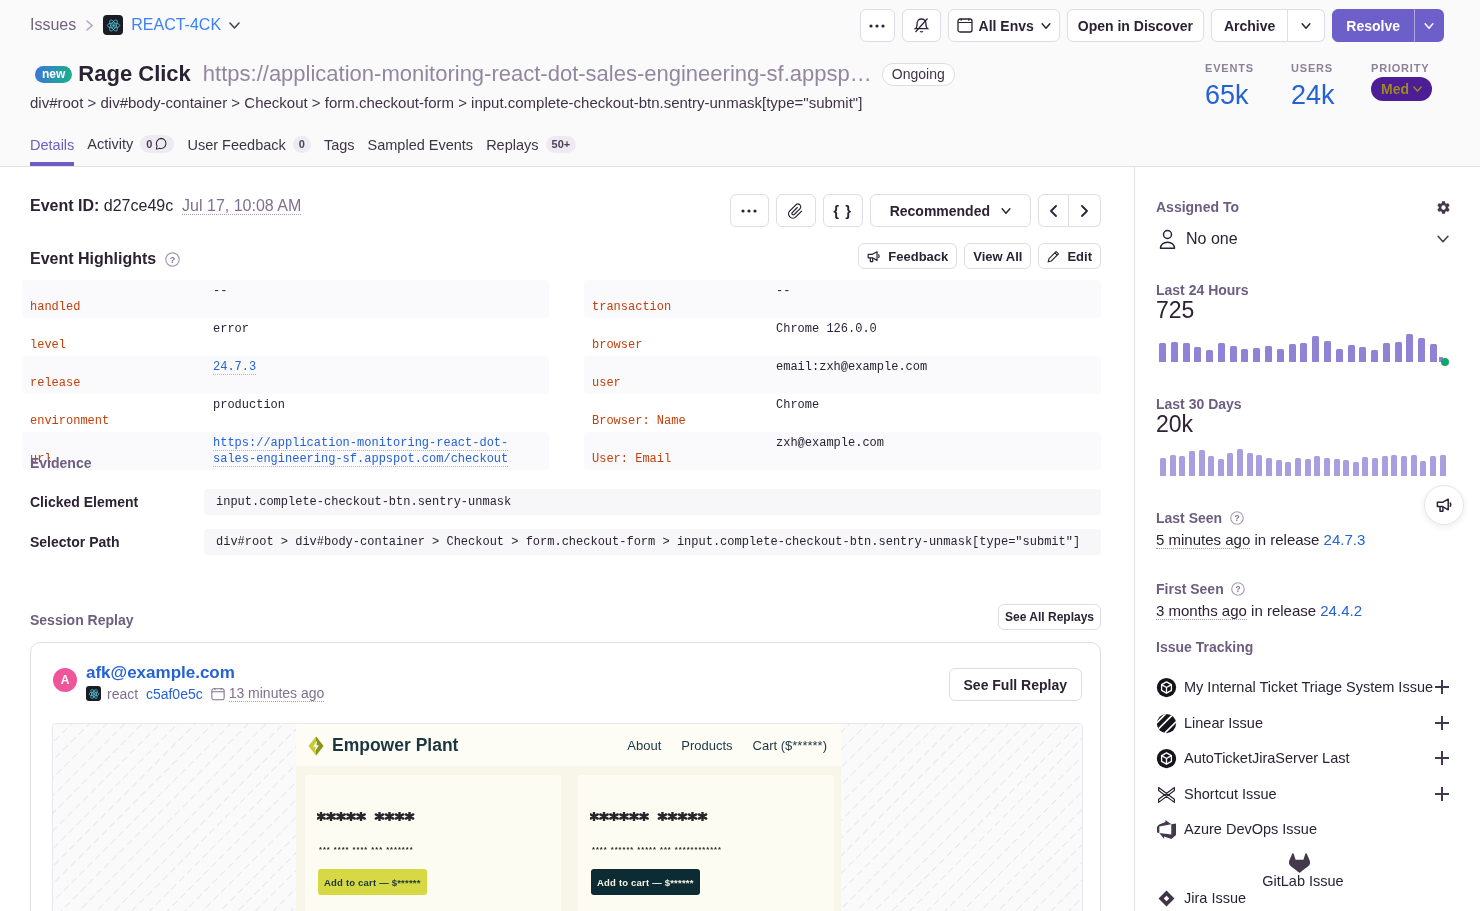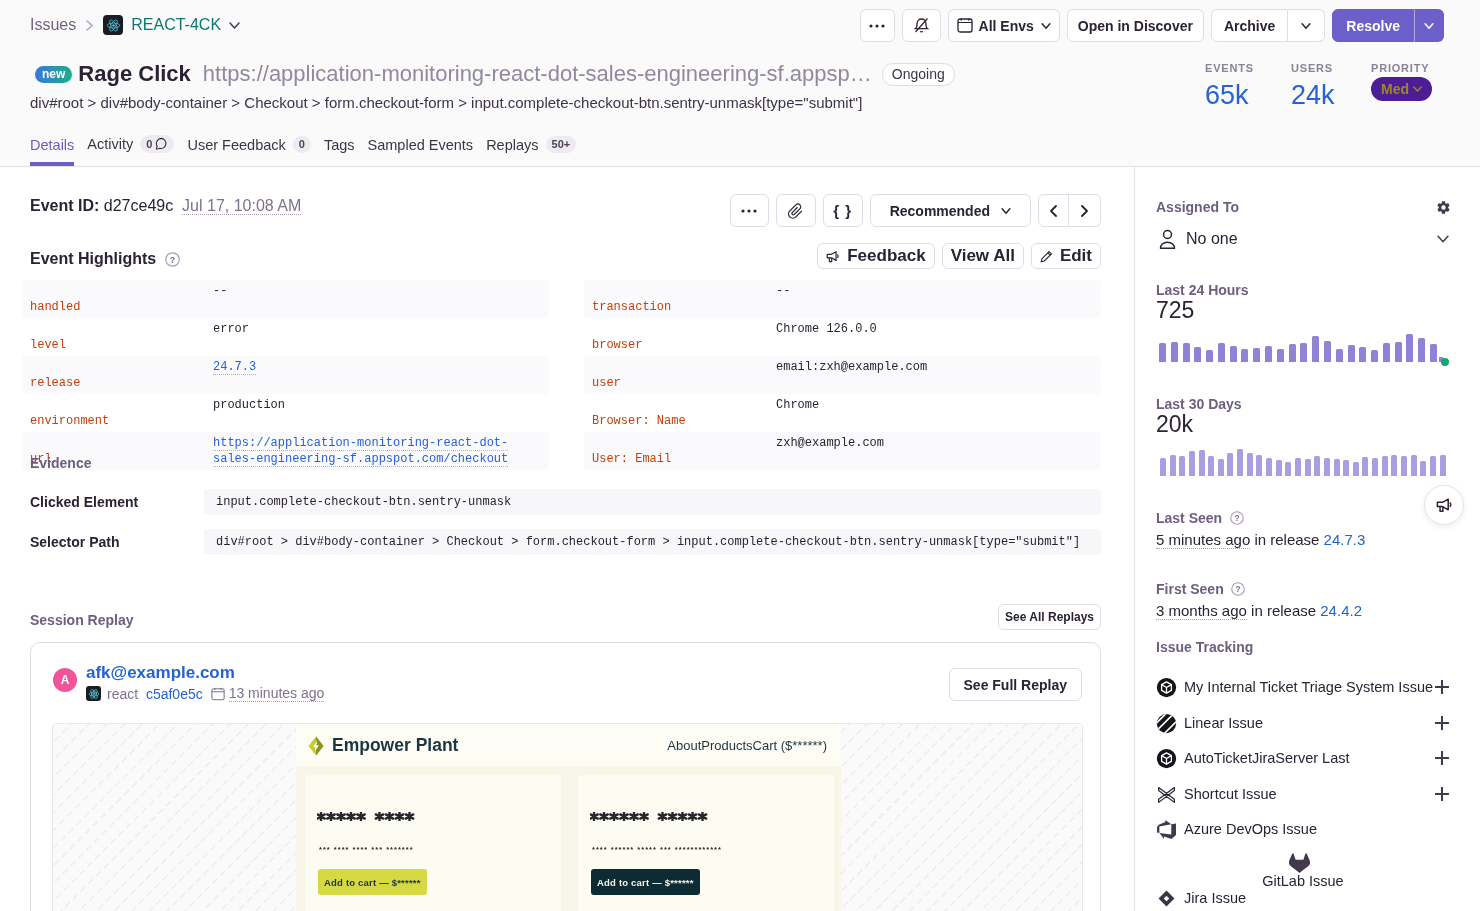--- a/index.html
+++ b/index.html
@@ -4,21 +4,21 @@
 <style>
 * { margin:0; padding:0; box-sizing:border-box; }
 html,body { width:1480px; height:911px; overflow:hidden; }
 body { font-family:"Liberation Sans", sans-serif; background:#fff; color:#2b2233; position:relative; }
 
 #hdr { position:absolute; left:0; top:0; width:1480px; height:167px; background:#fafafb; border-bottom:1px solid #e3dfe8; }
 .crumbs { position:absolute; left:30px; top:15px; display:flex; align-items:center; font-size:16px; }
 .crumbs .issues { color:#71627e; }
 .crumbs .sep { color:#b5a9c1; margin:0 10px; font-size:13px; }
 .reacticon { width:20px; height:20px; border-radius:4px; background:#1a1d23; display:inline-flex; align-items:center; justify-content:center; margin-right:8px; }
-.crumbs .proj { color:#0f766e; }
+.crumbs .proj { color:#3b82f6; }
 
 .topbtns { position:absolute; top:9px; right:36px; display:flex; gap:7px; align-items:flex-start; }
 .btn { background:#fff; border:1px solid #e0dce5; border-radius:6px; height:33px; display:inline-flex; align-items:center; justify-content:center; font-size:14px; font-weight:bold; color:#2b2233; padding:0 12px; }
 .btn.icon { width:35px; padding:0; }
 .btngroup { display:inline-flex; }
 .btngroup .btn:first-child { border-radius:6px 0 0 6px; }
 .btngroup .btn:last-child { border-radius:0 6px 6px 0; border-left:0; width:37px; padding:0; }
 .btn.primary { background:#6d5fc9; border-color:#6d5fc9; color:#fff; }
 .btngroup .btn.primary:last-child { border-left:1px solid rgba(255,255,255,.45); }
 
@@ -43,21 +43,21 @@
 #main { position:absolute; left:0; top:167px; width:1134px; height:744px; background:#fff; }
 #aside { position:absolute; left:1156px; top:167px; width:294px; }
 
 .eventrow { position:absolute; left:30px; top:30px; font-size:16px; }
 .evbtns { position:absolute; right:33px; top:27px; display:flex; gap:7px; }
 .evbtns .btn { height:33px; }
 .datelink { color:#80708f; border-bottom:1px dotted #a99bb8; }
 
 .hl-title { position:absolute; left:30px; top:83px; font-size:16px; font-weight:bold; color:#2b2233; display:flex; align-items:center; }
 .hl-btns { position:absolute; right:33px; top:76px; display:flex; gap:7px; }
-.btn.sm { height:26px; font-size:17px; padding:4px 8px; border-radius:6px; }
+.btn.sm { height:26px; font-size:13px; padding:4px 8px; border-radius:6px; }
 .kvtable { position:absolute; top:113px; font-family:"Liberation Mono", monospace; font-size:12px; }
 .kvrow { display:flex; align-items:flex-start; border-radius:4px; }
 .kvrow.odd { background:#faf9fb; }
 .kvrow .k { color:#c2410c; padding:3px 8px; flex:none; line-height:16px;margin-top:16px; }
 .kvrow .v { color:#2b2233; padding:3px 0; line-height:16px; }
 .bluelink { color:#2562d4; border-bottom:1px dotted #9db7e4; }
 
 .sechead { font-size:14px; font-weight:bold; color:#6d5e80; }
 .evidence-title { position:absolute; left:30px; top:288px; }
 .evrow { position:absolute; left:30px; display:flex; }
@@ -317,21 +317,21 @@
       <div id="website">
         <div id="wsheader">
           <span style="display:flex; align-items:flex-end;">
             <svg width="20" height="20" viewBox="0 0 24 24">
                 <path d="M12 0.5L21 12 12 23.5 3 12z" fill="#c6ca33"></path>
                 <path d="M12 0.5L21 12 12 23.5z" fill="#8a941f"></path>
                 <path d="M13.5 5.5l-5 7.5h3l-1 5.5 5-7.5h-3z" fill="#fdfcf3"></path>
               </svg>
             <span style="margin-left:6px; font-size:17.5px; font-weight:bold; color:#1c3640; letter-spacing:0;">Empower Plant</span>
           </span>
-          <span style="font-size:13px; color:#1c3640; display:flex; gap:0;margin-left:16px;">
+          <span style="font-size:13px; color:#1c3640; display:flex; gap:20px;margin-left:16px;">
               <span>About</span>
               <span>Products</span>
               <span>Cart ($******)</span>
             </span>
         </div>
         <div class="wscard" style="left:9px;">
           <div class="wstitle"><svg class="st" width="98" height="9" viewBox="0 0 98 9">
                 <g transform="translate(4.0,4.5)">
                   <path d="M0 -4.2V4.2M-3.7 -2.1L3.7 2.1M-3.7 2.1L3.7 -2.1" stroke="#26262b" stroke-width="2.4" stroke-linecap="round"></path>
                 </g>

